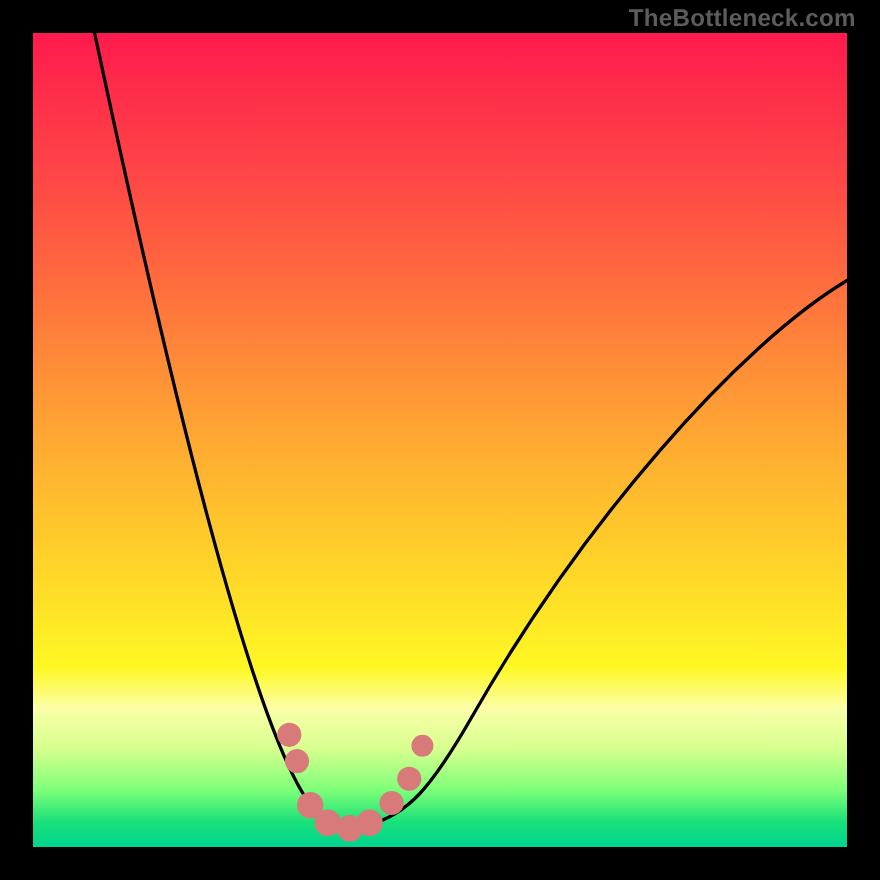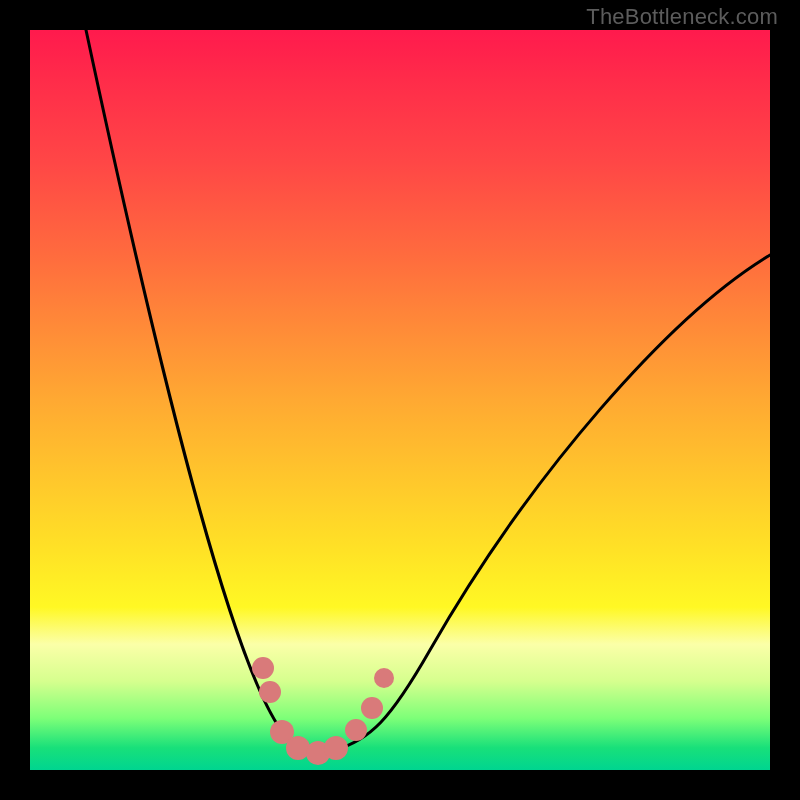--- a/index.html
+++ b/index.html
@@ -45,21 +45,21 @@
       #18e07a 97%,
       #00d590 100%
     );
   }
   .attribution {
     position: absolute;
     top: 4px;
     right: 22px;
     color: #5c5c5c;
     font-size: 22px;
-    font-weight: 400;
+    font-weight: 700;
     letter-spacing: 0.2px;
     user-select: none;
   }
   svg.curve {
     position: absolute;
     inset: 0;
     width: 100%;
     height: 100%;
   }
 </style>

